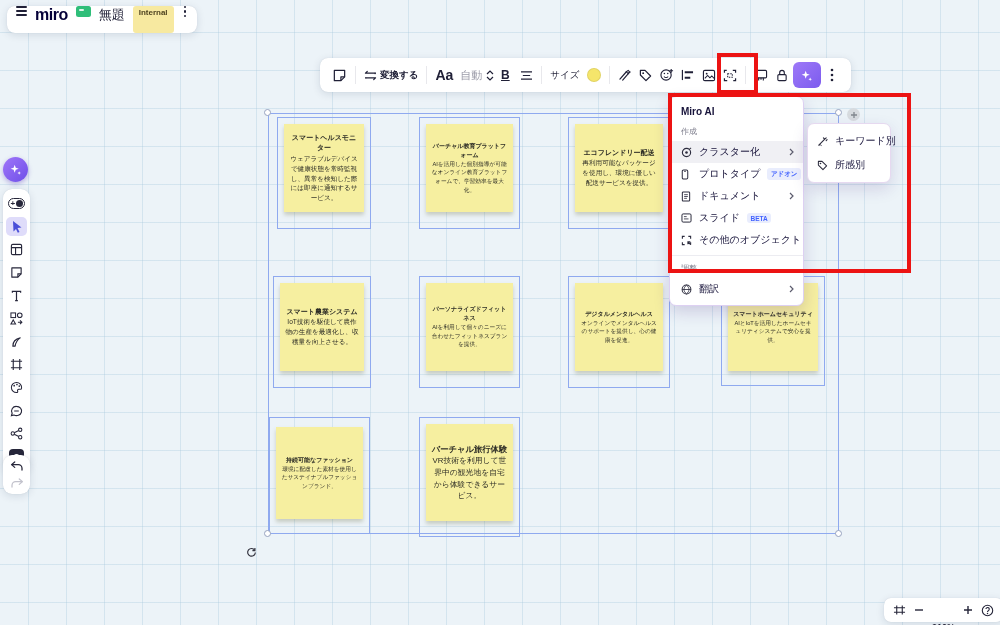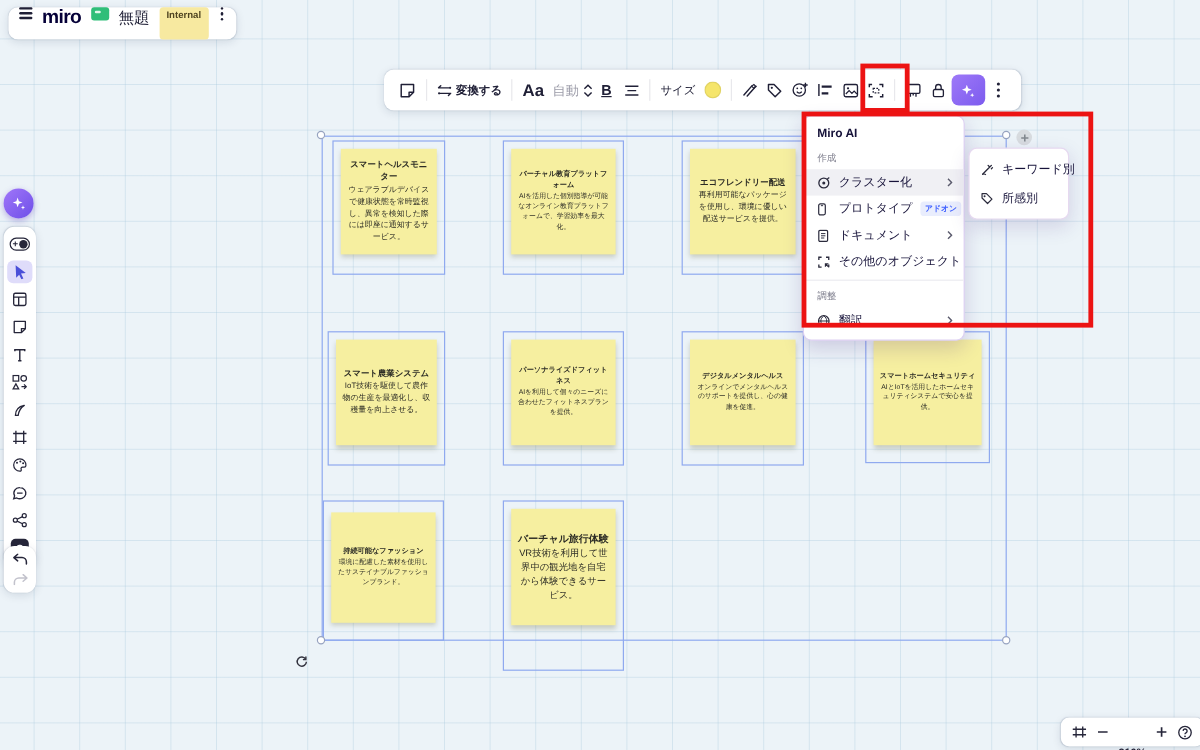--- a/index.html
+++ b/index.html
@@ -149,21 +149,21 @@
       <div class="s-body">AIとIoTを活用したホームセキュリティシステムで安心を提供。</div>
     </div>
   </div>
 
   <div class="note-box" style="left:269px; top:417px; width:101px; height:117px;">
     <div class="sticky sz-s" style="top:9px; height:92px;">
       <div class="s-title">持続可能なファッション</div>
       <div class="s-body">環境に配慮した素材を使用したサステイナブルファッションブランド。</div>
     </div>
   </div>
-  <div class="note-box" style="left:419px; top:417px; width:101px; height:142px;">
+  <div class="note-box" style="left:419px; top:417px; width:101px; height:120px;">
     <div class="sticky sz-l" style="top:6px; height:97px;">
       <div class="s-title">バーチャル旅行体験</div>
       <div class="s-body">VR技術を利用して世界中の観光地を自宅から体験できるサービス。</div>
     </div>
   </div>
 
   <div class="handle" style="left:264px; top:109px;"></div>
   <div class="handle" style="left:835px; top:109px;"></div>
   <div class="handle" style="left:264px; top:530px;"></div>
   <div class="handle" style="left:835px; top:530px;"></div>
@@ -342,20 +342,30 @@
           </svg>
       </span>
       <span class="ml">ドキュメント</span>
       <span class="chev">
         <svg width="5" height="8" viewBox="0 0 5 8">
             <path d="M1 1 L4 4 L1 7" fill="none" stroke="currentColor" stroke-width="1.2"></path>
           </svg>
       </span>
     </div>
 
+    <div class="menu-row">
+      <span class="mi">
+        <svg width="11" height="10" viewBox="0 0 12 11">
+            <rect x="1" y="1" width="10" height="9" rx="1.3" fill="none" stroke="currentColor" stroke-width="1.1"></rect>
+            <path d="M3.2 4h3M3.2 6.5h5" stroke="currentColor" stroke-width=".9"></path>
+          </svg>
+      </span>
+      <span class="ml">スライド</span>
+      <span class="mbadge">BETA</span>
+    </div>
 
     <div class="menu-row">
       <span class="mi">
         <svg width="11" height="11" viewBox="0 0 12 12">
             <path d="M4 1.5 H1.5 V4 M8 1.5 h2.5 V4 M1.5 8 v2.5 H4 M10.5 8 v2.5" fill="none" stroke="currentColor" stroke-width="1.2"></path>
             <path d="M10.5 10.5 L7.5 7.5 M7.5 10.2 v-2.7 h2.7" fill="none" stroke="currentColor" stroke-width="1.1"></path>
           </svg>
       </span>
       <span class="ml">その他のオブジェクト</span>
     </div>

